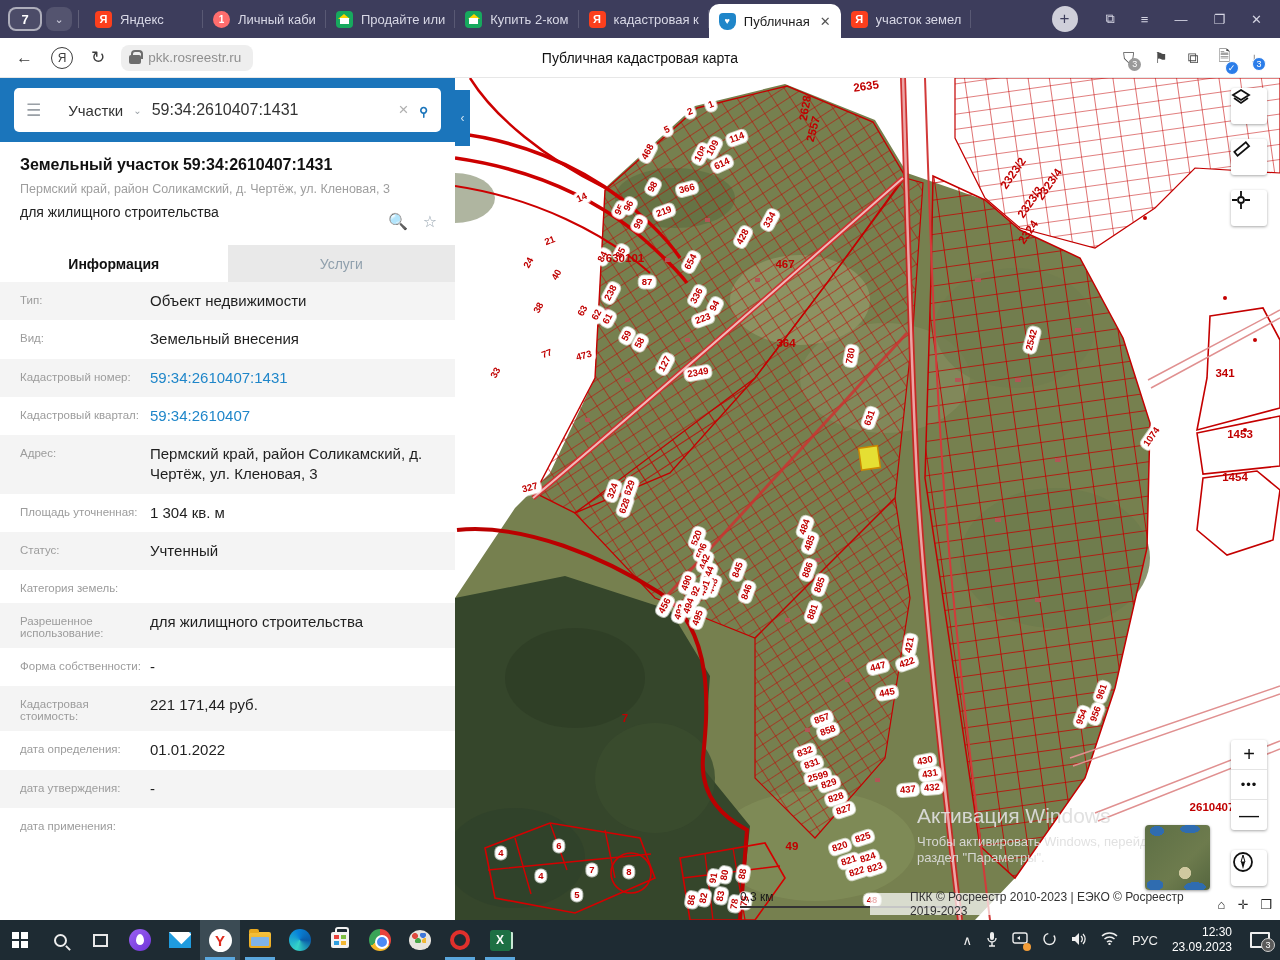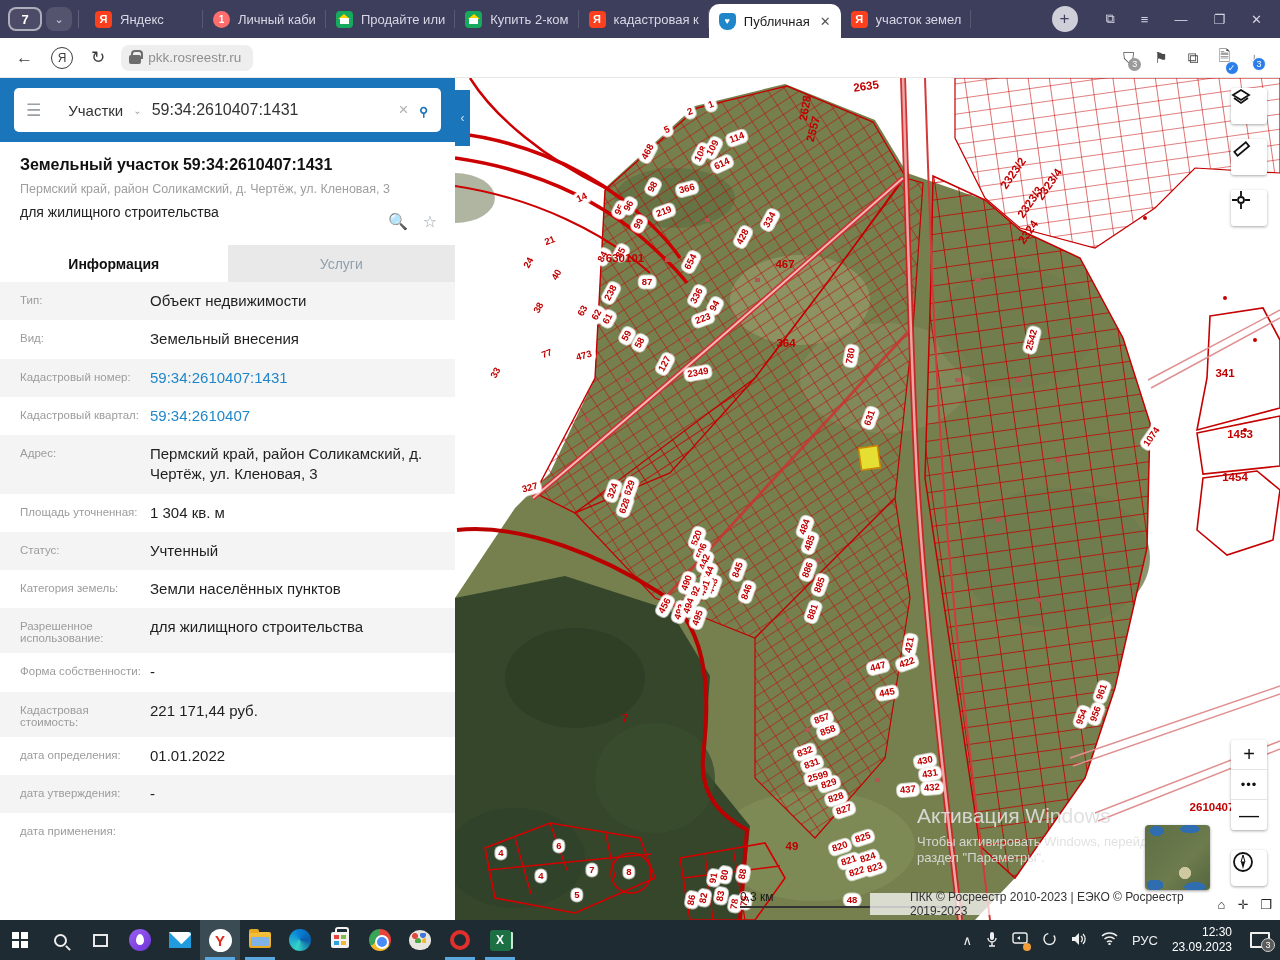--- a/index.html
+++ b/index.html
@@ -201,20 +201,21 @@
   </div>
 
   <div id="addrbar">
     <span class="nav">←</span>
     <span class="ybtn">Я</span>
     <span class="nav reload">↻</span>
     <div class="urlpill">
       <span class="lock"></span>
       <span class="urltext">pkk.rosreestr.ru</span>
     </div>
+    <div id="page-title-center">Публичная кадастровая карта</div>
     <div id="addricons">
       <span class="aicon">⛉<span class="badge-gray">3</span></span>
       <span class="aicon">⚑</span>
       <span class="aicon">⧉</span>
       <span class="aicon">🗎<span class="badge-blue">✓</span></span>
       <span class="aicon">↓<span class="badge-blue">3</span></span>
     </div>
   </div>
 
   <div id="panel">
@@ -268,21 +269,20 @@
         <div class="drow">
           <div class="dlabel">Площадь уточненная:</div>
           <div class="dvalue">1 304 кв. м</div>
         </div>
         <div class="drow">
           <div class="dlabel">Статус:</div>
           <div class="dvalue">Учтенный</div>
         </div>
         <div class="drow">
           <div class="dlabel">Категория земель:</div>
-          <div class="dvalue">Земли населённых пунктов</div>
         </div>
         <div class="drow">
           <div class="dlabel">Разрешенное использование:</div>
           <div class="dvalue">для жилищного строительства</div>
         </div>
         <div class="drow">
           <div class="dlabel">Форма собственности:</div>
           <div class="dvalue">-</div>
         </div>
         <div class="drow">
@@ -480,21 +480,21 @@
         <span class="mchip" style="left: 389px; top: 732px; transform: translate(-50%, -50%) rotate(-18deg);">827</span>
         <span class="mchip" style="left: 385px; top: 769px; transform: translate(-50%, -50%) rotate(-18deg);">820</span>
         <span class="mchip" style="left: 408px; top: 760px; transform: translate(-50%, -50%) rotate(-18deg);">825</span>
         <span class="mchip" style="left: 394px; top: 783px; transform: translate(-50%, -50%) rotate(-18deg);">821</span>
         <span class="mchip" style="left: 413px; top: 780px; transform: translate(-50%, -50%) rotate(-18deg);">824</span>
         <span class="mchip" style="left: 402px; top: 794px; transform: translate(-50%, -50%) rotate(-18deg);">822</span>
         <span class="mchip" style="left: 420px; top: 790px; transform: translate(-50%, -50%) rotate(-18deg);">823</span>
         <span class="mchip" style="left: 647px; top: 614px; transform: translate(-50%, -50%) rotate(-70deg);">961</span>
         <span class="mchip" style="left: 627px; top: 639px; transform: translate(-50%, -50%) rotate(-70deg);">954</span>
         <span class="mchip" style="left: 641px; top: 636px; transform: translate(-50%, -50%) rotate(-70deg);">956</span>
-        <span class="mchip" style="left: 397px; top: 822px; transform: translate(-50%, -50%) rotate(0deg); border-radius: 6px;">48</span>
+        <span class="mchip" style="left: 417px; top: 822px; transform: translate(-50%, -50%) rotate(0deg);">48</span>
         <span class="mchip" style="left: 46px; top: 775px; transform: translate(-50%, -50%) rotate(0deg);">4</span>
         <span class="mchip" style="left: 104px; top: 768px; transform: translate(-50%, -50%) rotate(0deg);">6</span>
         <span class="mchip" style="left: 137px; top: 792px; transform: translate(-50%, -50%) rotate(0deg);">7</span>
         <span class="mchip" style="left: 174px; top: 794px; transform: translate(-50%, -50%) rotate(0deg);">8</span>
         <span class="mchip" style="left: 86px; top: 798px; transform: translate(-50%, -50%) rotate(0deg);">4</span>
         <span class="mchip" style="left: 122px; top: 817px; transform: translate(-50%, -50%) rotate(0deg);">5</span>
         <span class="mchip" style="left: 259px; top: 800px; transform: translate(-50%, -50%) rotate(-80deg);">91</span>
         <span class="mchip" style="left: 270px; top: 797px; transform: translate(-50%, -50%) rotate(-80deg);">80</span>
         <span class="mchip" style="left: 288px; top: 796px; transform: translate(-50%, -50%) rotate(-80deg);">88</span>
         <span class="mchip" style="left: 237px; top: 822px; transform: translate(-50%, -50%) rotate(-80deg);">86</span>

